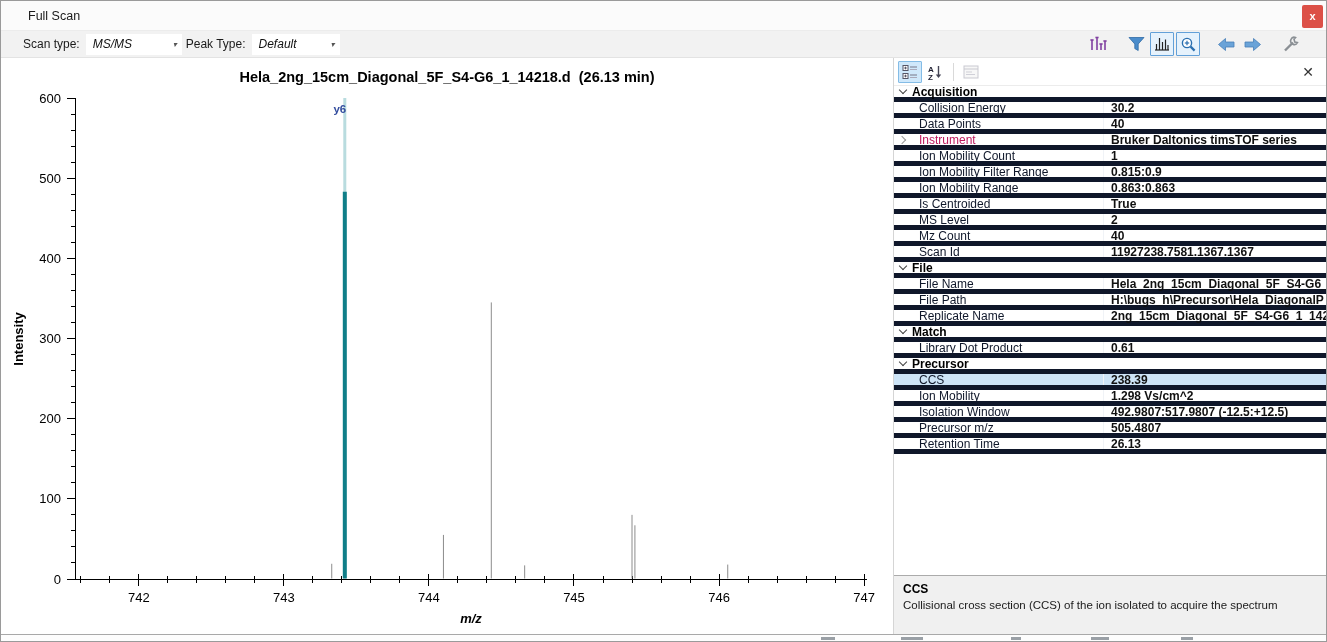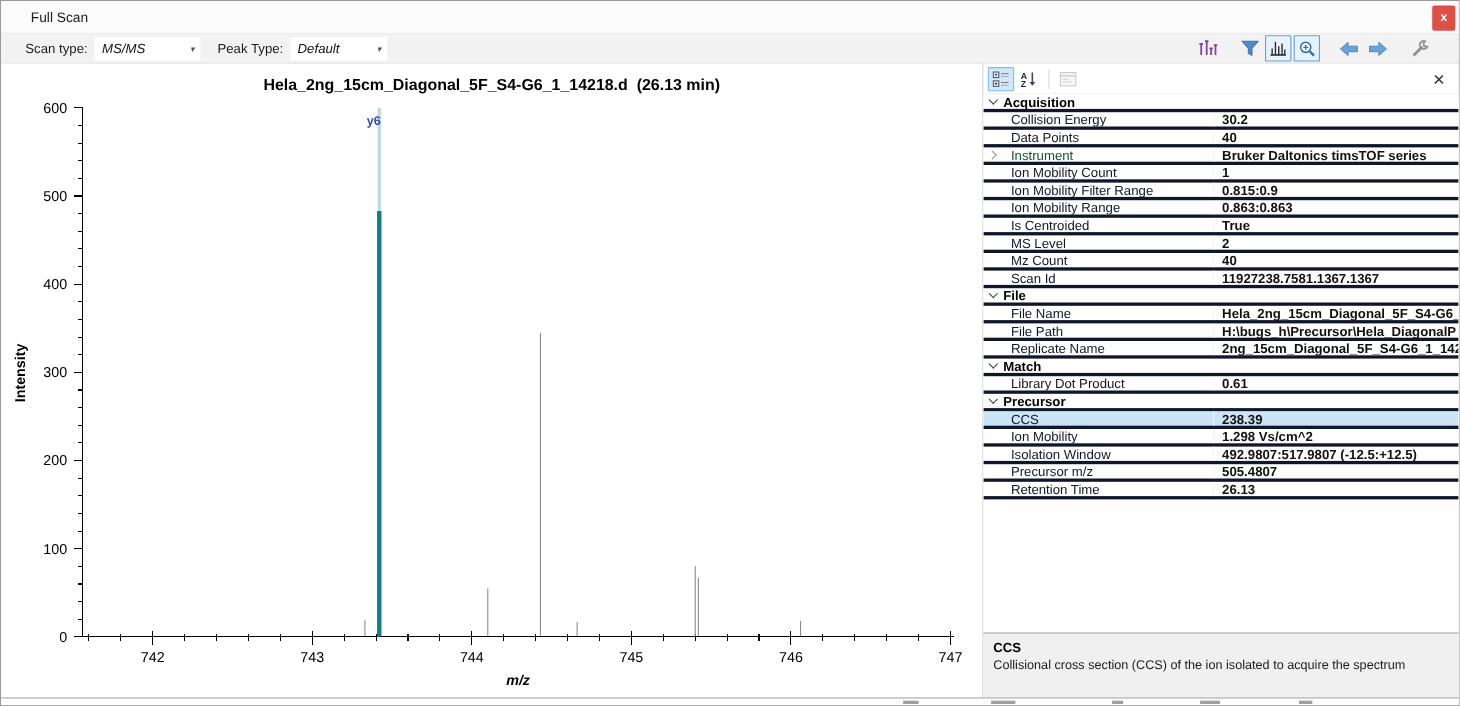--- a/index.html
+++ b/index.html
@@ -33,26 +33,26 @@
   .props { position:relative; width:433px; height:576px; background:#fff; border-left:1px solid #d5d5d5; }
 
   
   .props-toolbar { height:28px; display:flex; align-items:center; padding:2px 4px; border-bottom:1px solid #ececec; }
   .pg-btn { width:24px; height:22px; display:flex; align-items:center; justify-content:center; margin-right:1px; }
   .pg-btn.checked { background:#cfe8fb; border:1px solid #84bce6; border-radius:1px; }
   .pg-sep { width:1px; height:18px; background:#d9d9d9; margin:0 5px; }
   .pg-close { margin-left:auto; margin-right:8px; font-size:14px; color:#333; line-height:1; }
 
   .prop-grid { position:absolute; top:28px; bottom:59px; left:0; right:0; overflow:hidden; background:#fff; }
-  .grid-row { display:flex; height:16px; align-items:center; border-bottom:3px solid #0f172a; font-size:12px; }
+  .grid-row { display:flex; height:16px; align-items:center; border-bottom:5px solid #0f172a; font-size:12px; }
   .g-gutter { width:18px; flex:0 0 18px; display:flex; align-items:center; justify-content:center; height:100%; }
   .cat-name { font-weight:bold; color:#000; }
   .g-label { width:192px; flex:0 0 192px; color:#0f172a; padding-left:7px; white-space:nowrap; overflow:hidden;
              height:100%; display:flex; align-items:center; border-right:1px solid #f0f3f7; }
-  .g-label.dark { color:#14532d; }
+  .g-label.dark { color:#be185d; }
   .g-value { flex:1; font-weight:bold; color:#111; padding-left:7px; white-space:nowrap; overflow:hidden; }
   .grid-row.selected { background:#cde4f7; }
   .chev-down { width:6px; height:6px; border-right:1.6px solid #444; border-bottom:1.6px solid #444;
                transform:rotate(45deg); margin-top:-3px; }
   .chev-right { width:6px; height:6px; border-right:1.4px solid #999; border-bottom:1.4px solid #999;
                 transform:rotate(-45deg); margin-left:-2px; }
 
   .props-desc { position:absolute; left:0; right:0; bottom:0; height:59px; background:#f0f0f0;
                 border-top:1px solid #ababab; padding:6px 9px; }
   .props-desc .d-title { font-size:12px; font-weight:bold; color:#000; margin-bottom:3px; }
@@ -73,21 +73,21 @@
     <span class="win-title">Full Scan</span>
     <div class="close-btn" id="close-btn" style="background: rgb(220, 80, 71);">x</div>
   </div>
 
   <div class="toolbar">
     <span class="tb-label">Scan type:</span>
     <div class="combo">
       <span>MS/MS</span>
       <span class="arrow">▾</span>
     </div>
-    <span class="tb-label" style="margin-left:16px">Peak Type:</span>
+    <span class="tb-label" style="margin-left:4px">Peak Type:</span>
     <div class="combo" style="min-width:88px">
       <span>Default</span>
       <span class="arrow">▾</span>
     </div>
     <div class="tb-spacer"></div>
 
     <div class="tb-btn">
       <svg width="18" height="16" viewBox="0 0 18 16">
         <g stroke="#8040a0" stroke-width="1.6">
           <line x1="3" y1="4" x2="3" y2="14"></line>

